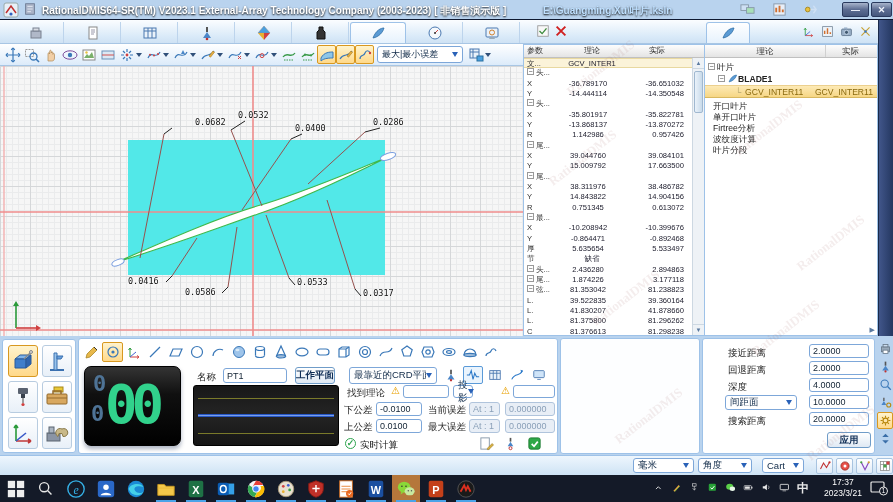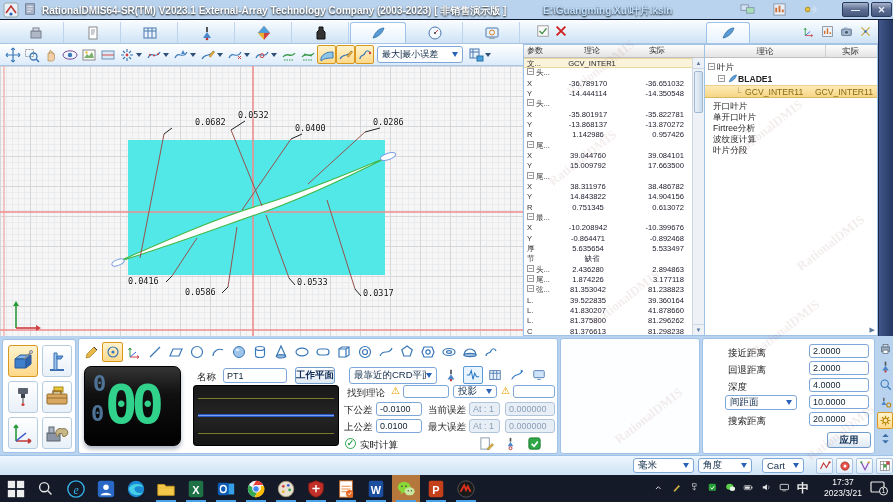--- a/index.html
+++ b/index.html
@@ -783,21 +783,21 @@
       </div>
     <div id="preview">
       <div class="pline" style="top:12px;background:#7a7a2a"></div>
       <div class="pline" style="top:47px;background:#7a7a2a"></div>
       <div class="pline" style="top:28px;height:3px;background:#2858c8"></div>
       <div class="pline" style="top:29px;background:#7aa0e8"></div>
     </div>
     <span class="flabel" style="left:268px;top:48px">找到理论</span>
     <span class="warn" style="left:312px;top:47px">⚠</span>
     <input class="finput" style="left: 324px; top: 46px; width: 46px; height: 13px;">
-    <div class="select abs" style="left:374px;top:46px;width:44px;height:13px">
+    <div class="select abs" style="left:374px;top:46px;width:20px;height:13px">
         <span>投影</span>
         <span class="sarrow"></span>
       </div>
     <span class="warn" style="left:422px;top:47px">⚠</span>
     <input class="finput" style="left: 434px; top: 46px; width: 42px; height: 13px;">
     <span class="flabel" style="left:265px;top:65px">下公差</span>
     <input class="finput" style="left: 297px; top: 63px; width: 46px; height: 14px;" value="-0.0100">
     <span class="flabel" style="left:349px;top:65px">当前误差</span>
     <input class="finput dis" style="left: 390px; top: 63px; width: 31px; height: 14px;" value="At : 1">
     <input class="finput dis" style="left: 426px; top: 63px; width: 50px; height: 14px;" value="0.000000">

